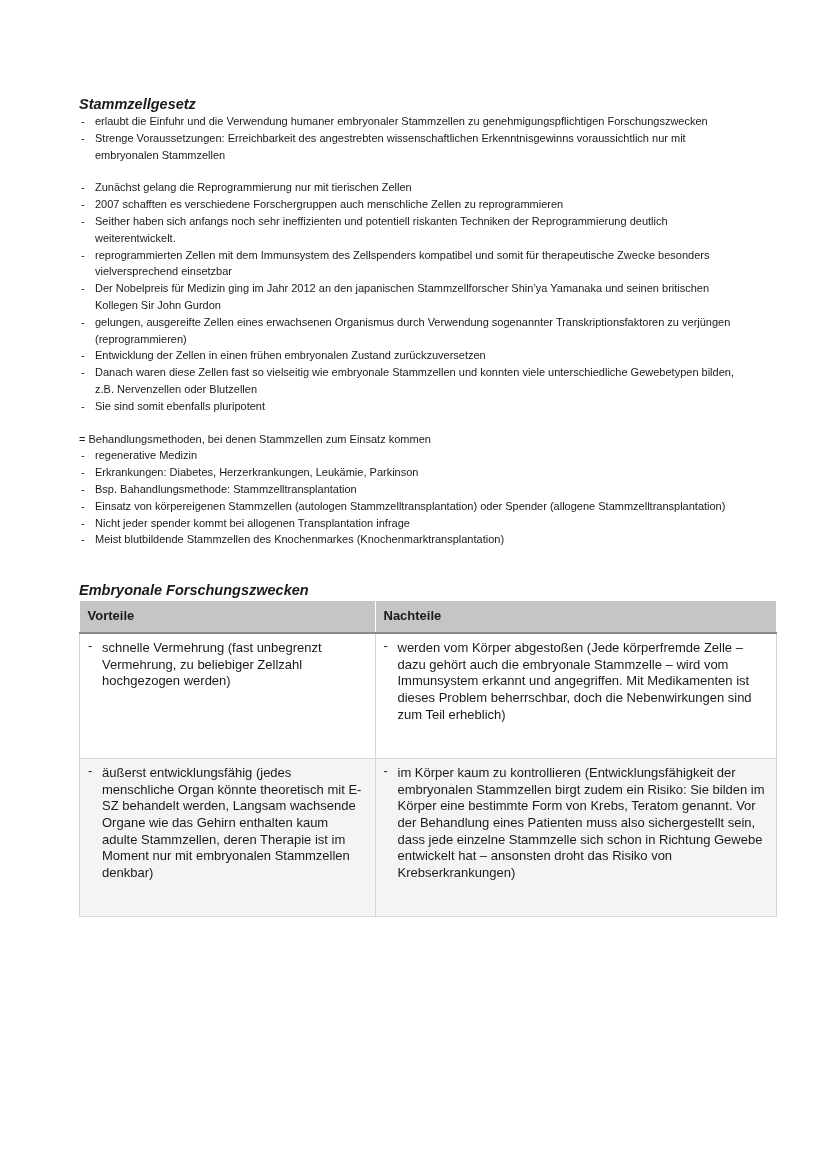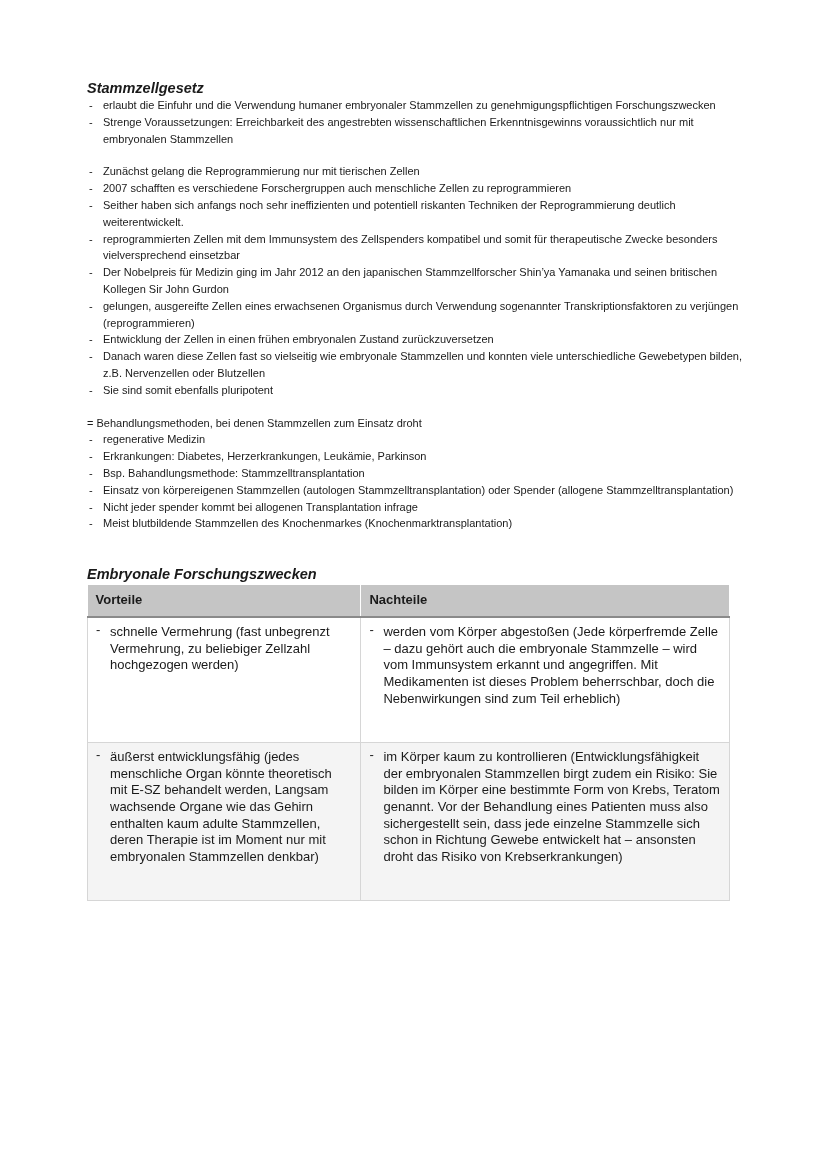--- a/index.html
+++ b/index.html
@@ -1,33 +1,33 @@
 <!DOCTYPE html>
 <html><head>
   <meta charset="utf-8">
   <style>
     html, body { margin: 0; padding: 0; background: #ffffff; }
     body {
       width: 828px; height: 1171px; position: relative; overflow: hidden;
       font-family: "Liberation Sans", sans-serif; color: #1a1a1a;
     }
-    .page { position: absolute; left: 79px; top: 80px; width: 672px; margin-left: 8px; }
+    .page { position: absolute; left: 79px; top: 96px; width: 672px; }
     .heading {
       font-weight: bold; font-style: italic; font-size: 14.5px; line-height: 17px;
       margin: 0;
     }
     .list { margin: 0; padding: 0; list-style: none; font-size: 11px; line-height: 16.8px; }
     .list li { position: relative; padding-left: 16px; }
     .list li::before { content: "-"; position: absolute; left: 2px; top: 0; }
     .list li.eq { padding-left: 0; }
     .list li.eq::before { content: none; }
     .gap { height: 16px; }
     .gap-lg { height: 34px; }
     table.vt {
-      width: 643px; border-collapse: collapse; margin-top: 2px;
+      width: 698px; border-collapse: collapse; margin-top: 2px;
       font-size: 13px; line-height: 16.6px;
     }
     table.vt th {
       background: #c5c5c5; text-align: left; font-weight: bold;
       padding: 6px 8px; height: 19px; border-right: 1px solid #ffffff;
       border-bottom: 2px solid #8a8a8a;
     }
     table.vt td {
       vertical-align: top; padding: 6px 8px 8px 8px;
       border: 1px solid #d6d6d6;
@@ -58,21 +58,21 @@
     <li>Der Nobelpreis für Medizin ging im Jahr 2012 an den japanischen Stammzellforscher Shin’ya Yamanaka und seinen britischen Kollegen Sir John Gurdon</li>
     <li>gelungen, ausgereifte Zellen eines erwachsenen Organismus durch Verwendung sogenannter Transkriptionsfaktoren zu verjüngen (reprogrammieren)</li>
     <li>Entwicklung der Zellen in einen frühen embryonalen Zustand zurückzuversetzen</li>
     <li>Danach waren diese Zellen fast so vielseitig wie embryonale Stammzellen und konnten viele unterschiedliche Gewebetypen bilden, z.B. Nervenzellen oder Blutzellen</li>
     <li>Sie sind somit ebenfalls pluripotent</li>
   </ul>
 
   <div class="gap"></div>
 
   <ul class="list">
-    <li class="eq">= Behandlungsmethoden, bei denen Stammzellen zum Einsatz droht</li>
+    <li class="eq">= Behandlungsmethoden, bei denen Stammzellen zum Einsatz kommen</li>
     <li>regenerative Medizin</li>
     <li>Erkrankungen: Diabetes, Herzerkrankungen, Leukämie, Parkinson</li>
     <li>Bsp. Bahandlungsmethode: Stammzelltransplantation</li>
     <li>Einsatz von körpereigenen Stammzellen (autologen Stammzelltransplantation)  oder Spender (allogene Stammzelltransplantation)</li>
     <li>Nicht jeder spender kommt bei allogenen Transplantation infrage</li>
     <li>Meist blutbildende Stammzellen des Knochenmarkes (Knochenmarktransplantation)</li>
   </ul>
 
   <div class="gap-lg"></div>
 

